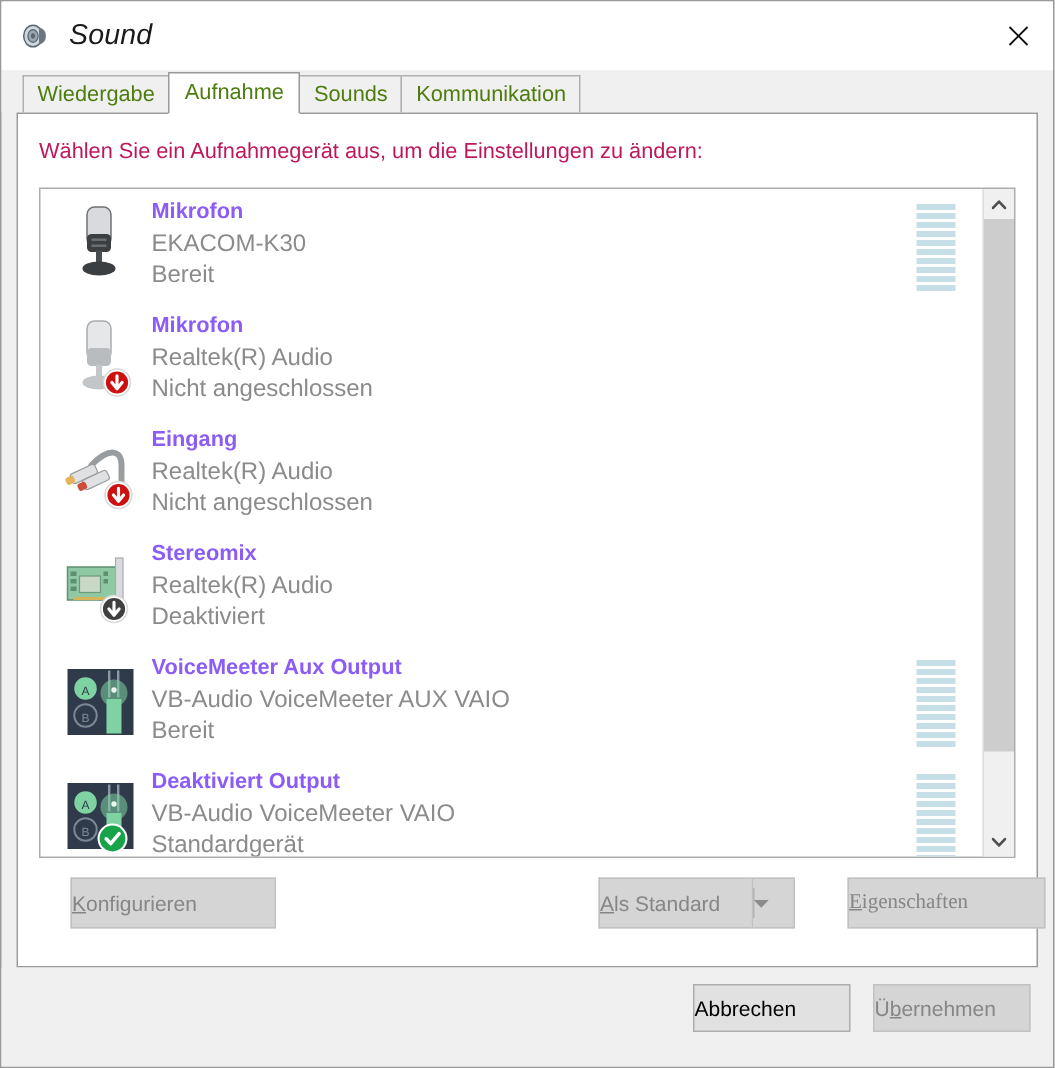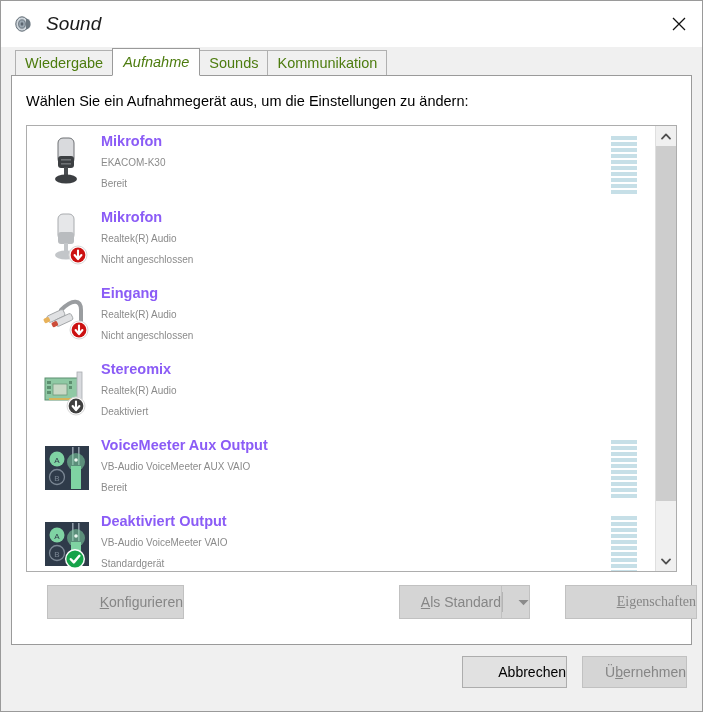--- a/index.html
+++ b/index.html
@@ -96,39 +96,38 @@
     white-space: nowrap;
   }
   .tab.selected {
     background: #ffffff;
     height: 28px;
     z-index: 4;
     border-color: #9a9a9a;
     border-bottom: 1px solid #ffffff;
     margin-bottom: -1px;
     padding: 0 10px;
-    font-style: italic;
   }
 
   
   #tabpage {
     flex: 1 1 auto;
     margin: 0 10px 0 10px;
     background: #ffffff;
     border: 1px solid #9a9a9a;
     box-sizing: border-box;
     position: relative;
     display: flex;
     flex-direction: column;
   }
 
   #instruction {
     margin: 17px 0 0 14px;
     font-size: 14.5px;
-    color: #000000;
+    color: #be185d;
     flex: 0 0 auto;
   }
 
   
   #devicelist-wrap {
     margin: 16px 14px 0 14px;
     border: 1px solid #adadad;
     background: #ffffff;
     position: relative;
     flex: 0 0 auto;
@@ -166,21 +165,21 @@
     min-width: 0;
   }
   .device-name {
     font-size: 14.5px;
     color: #8b5cf6;
     font-weight: bold;
     line-height: 21px;
     white-space: nowrap;
   }
   .device-desc, .device-status {
-    font-size: 10px;
+    font-size: 16px;
     color: #8b8b8b;
     line-height: 21px;
     white-space: nowrap;
   }
 
   
   .vu {
     width: 26px;
     margin-top: 10px;
     margin-right: 18px;
@@ -235,21 +234,21 @@
     margin: 0 14px;
   }
   .btn {
     box-sizing: border-box;
     border: 1px solid #adadad;
     background: #e1e1e1;
     font-size: 14px;
     color: #000000;
     display: flex;
     align-items: center;
-    justify-content: flex-end;
+    justify-content: flex-start;
     cursor: default;
     font-family: "Liberation Sans", sans-serif;
     white-space: nowrap;
   }
   .btn.disabled {
     color: #868686;
     background: #d5d5d5;
     border-color: #c1c1c1;
   }
   #btn-konfigurieren {

